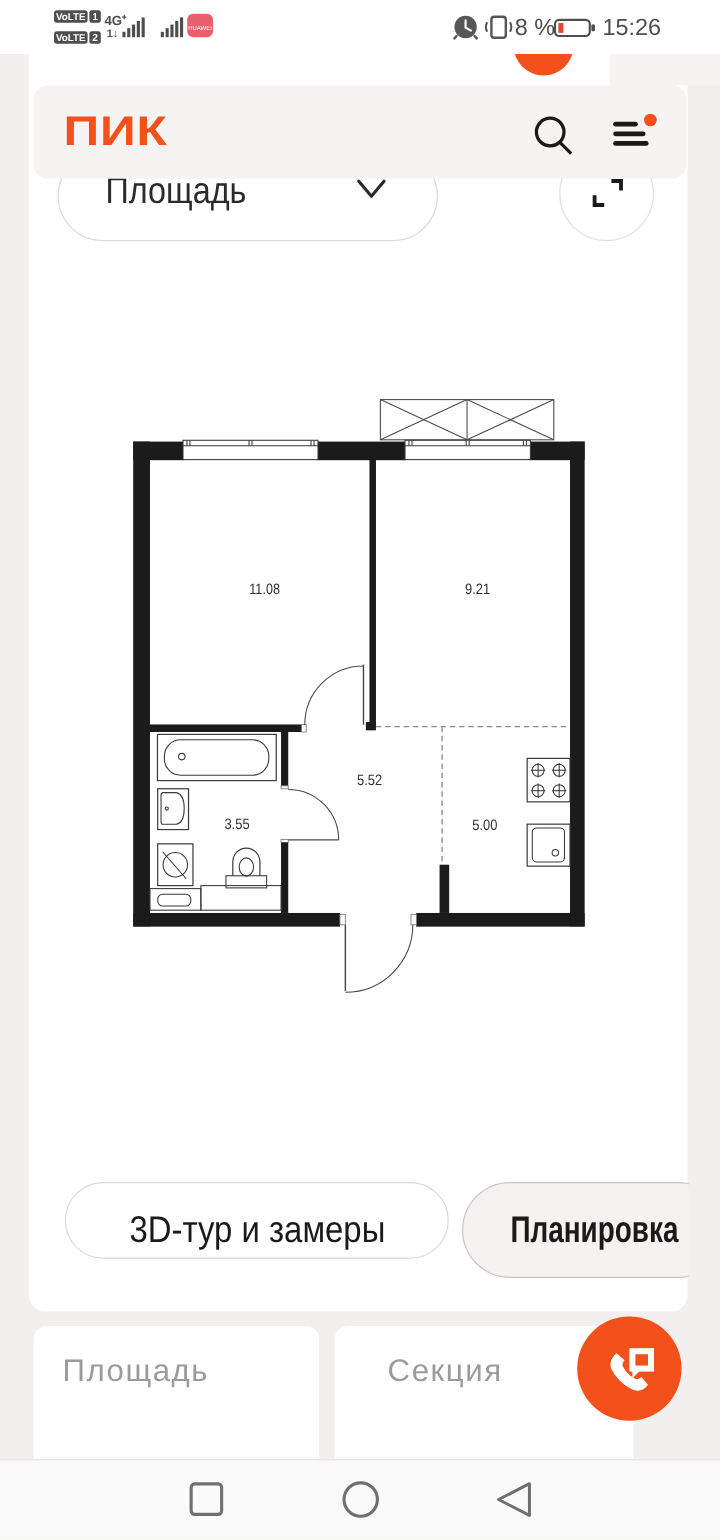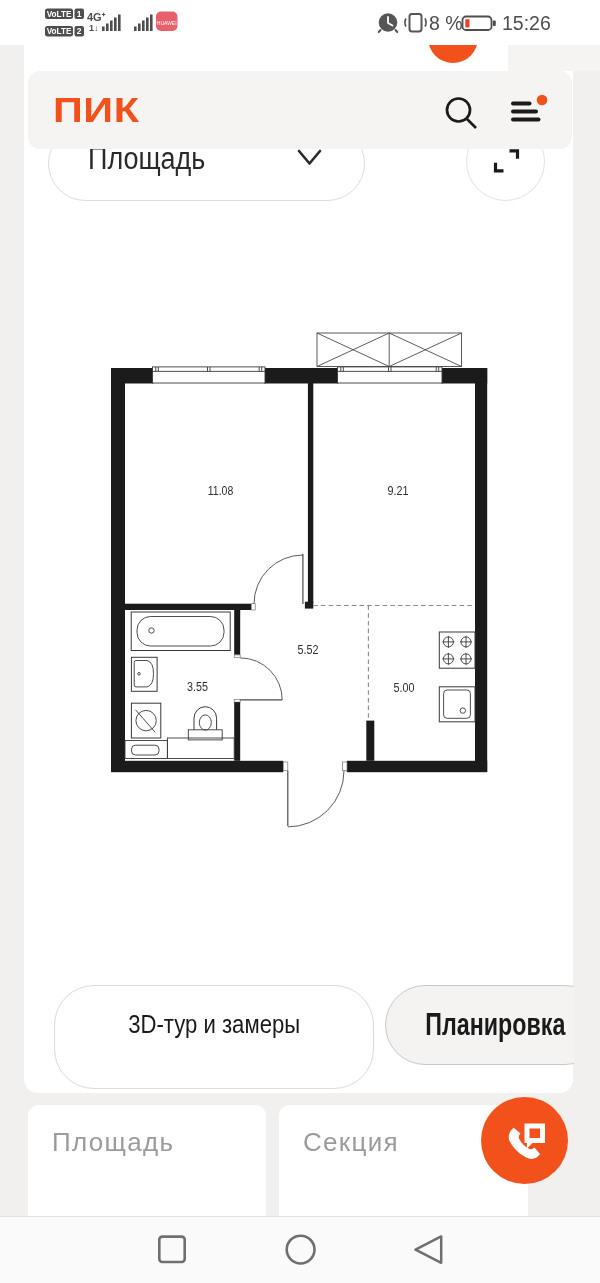--- a/index.html
+++ b/index.html
@@ -255,33 +255,33 @@
 
   <text x="398" y="495" font-size="12.5" fill="#2e2e2e" text-anchor="middle" textLength="21" lengthAdjust="spacingAndGlyphs">9.21</text>
 
   <text x="308" y="654" font-size="12.5" fill="#2e2e2e" text-anchor="middle" textLength="21" lengthAdjust="spacingAndGlyphs">5.52</text>
 
   <text x="197.5" y="691" font-size="12.5" fill="#2e2e2e" text-anchor="middle" textLength="21" lengthAdjust="spacingAndGlyphs">3.55</text>
 
   <text x="404" y="692" font-size="12.5" fill="#2e2e2e" text-anchor="middle" textLength="21" lengthAdjust="spacingAndGlyphs">5.00</text>
 </svg>
 
-<div class="abs" style="left:54px;top:985px;width:320px;height:104px;border-radius:40px;background:#fff;border:1.4px solid #dcdad8;box-sizing:border-box;text-align:center;line-height:77px;font-size:25px;color:#1a1a1a;"><span style="display:inline-block;transform:scaleX(0.885);transform-origin:50% 50%;">3D-тур и замеры</span></div>
+<div class="abs" style="left:54px;top:985px;width:320px;height:64px;border-radius:40px;background:#fff;border:1.4px solid #dcdad8;box-sizing:border-box;text-align:center;line-height:77px;font-size:31px;color:#1a1a1a;"><span style="display:inline-block;transform:scaleX(0.885);transform-origin:50% 50%;">3D-тур и замеры</span></div>
 
 <div class="abs" style="left:385px;top:985px;width:220px;height:80px;border-radius:40px;background:#f4f3f1;border:1.5px solid #c9c8c6;box-sizing:border-box;text-align:center;line-height:77px;font-size:31px;font-weight:bold;color:#1a1a1a;"><span style="display:inline-block;transform:scaleX(0.75);transform-origin:50% 50%;">Планировка</span></div>
 
 <div class="abs" style="left:573.5px;top:979px;width:26.5px;height:92px;background:#f1f0ee;"></div>
 
 <div class="abs" style="left:27.5px;top:1105px;width:238.5px;height:111px;background:#fff;border-radius:11px 11px 0 0;"></div>
 
 <div class="abs" style="left:52px;top:1128px;font-size:26px;color:#9b9b9b;line-height:1.15;"><span style="letter-spacing:1.3px;">Площадь</span></div>
 
 <div class="abs" style="left:278.5px;top:1105px;width:249px;height:111px;background:#fff;border-radius:11px 11px 0 0;"></div>
 
-<div class="abs" style="left:303px;top:1128px;font-size:26px;color:#9b9b9b;line-height:1.15;"><span style="letter-spacing:1.3px;">Секция</span></div>
+<div class="abs" style="left:303px;top:1128px;font-size:26px;color:#9b9b9b;line-height:1.15;"><span style="letter-spacing:1.3px;margin-left:20px;">Секция</span></div>
 
 <div class="abs" style="left:481px;top:1097px;width:87px;height:87px;border-radius:50%;background:#f3511c;"></div>
 
 <svg class="abs" style="left:496px;top:1112px" width="57" height="57" viewBox="0 0 57 57">
   <rect x="31" y="14" width="15.5" height="14.5" fill="none" stroke="#fff" stroke-width="5"></rect>
   <path d="M31,28 v8.5 l7.5,-7.5 z" fill="#fff"></path>
   <path d="M18,16 l6.5,5.5 q-2.5,2.5 -1.5,5 q3.5,7 10.5,10.5 q2.5,1 5,-1.5 l5.5,6.5 q-5.5,7.5 -14,3.5 q-11.5,-6 -17,-17.5 q-1.5,-7.5 5,-12.5 Z" fill="#fff"></path>
 </svg>
 
 <div class="abs" style="left:0;top:1216px;width:600px;height:67px;background:#fbfafa;border-top:1.4px solid #e5e3e1;box-sizing:border-box;"></div>

